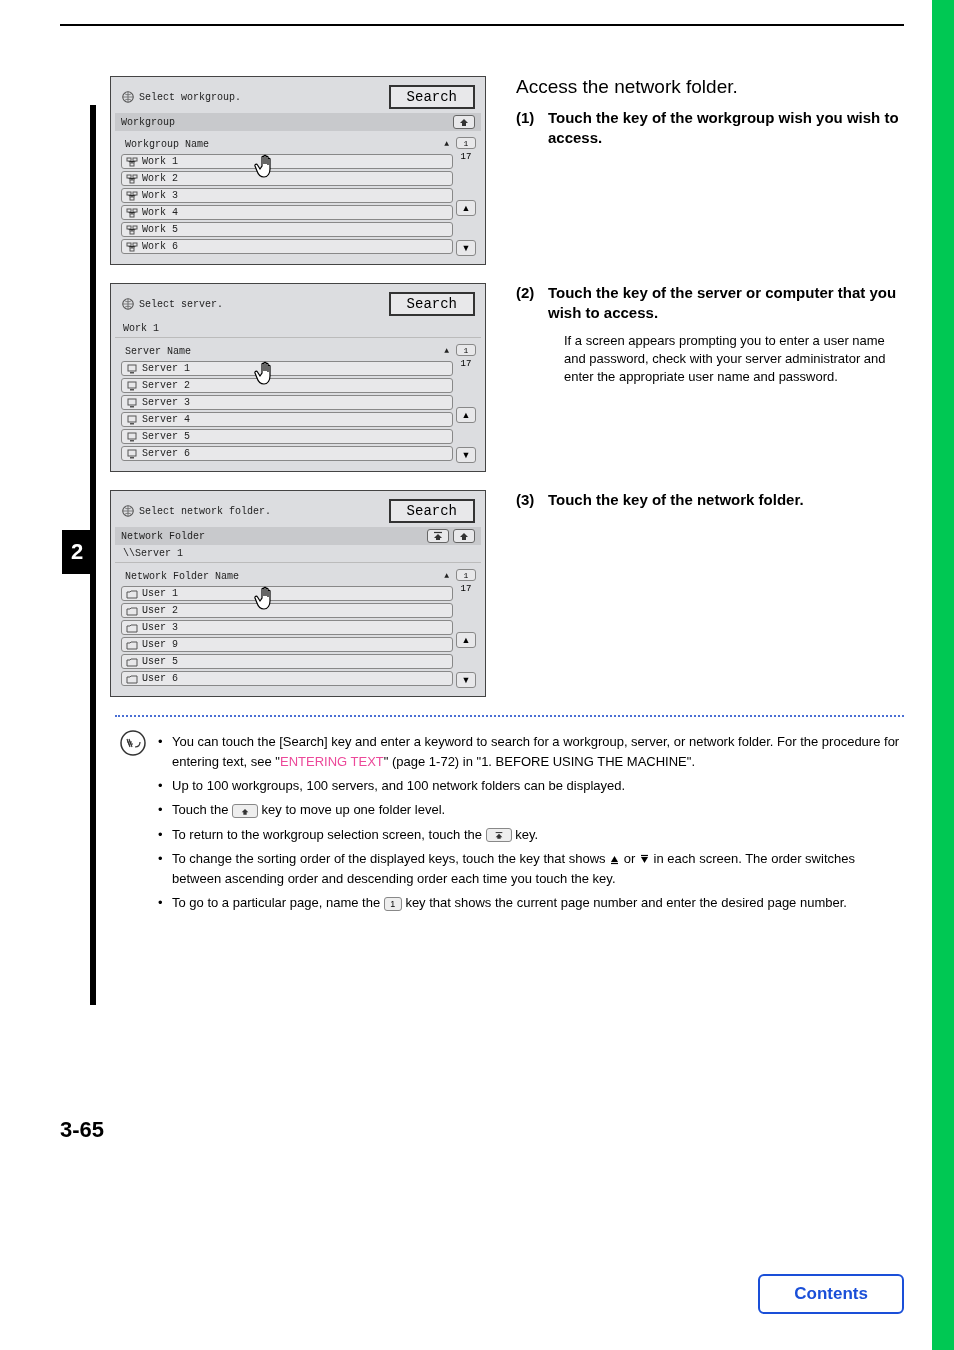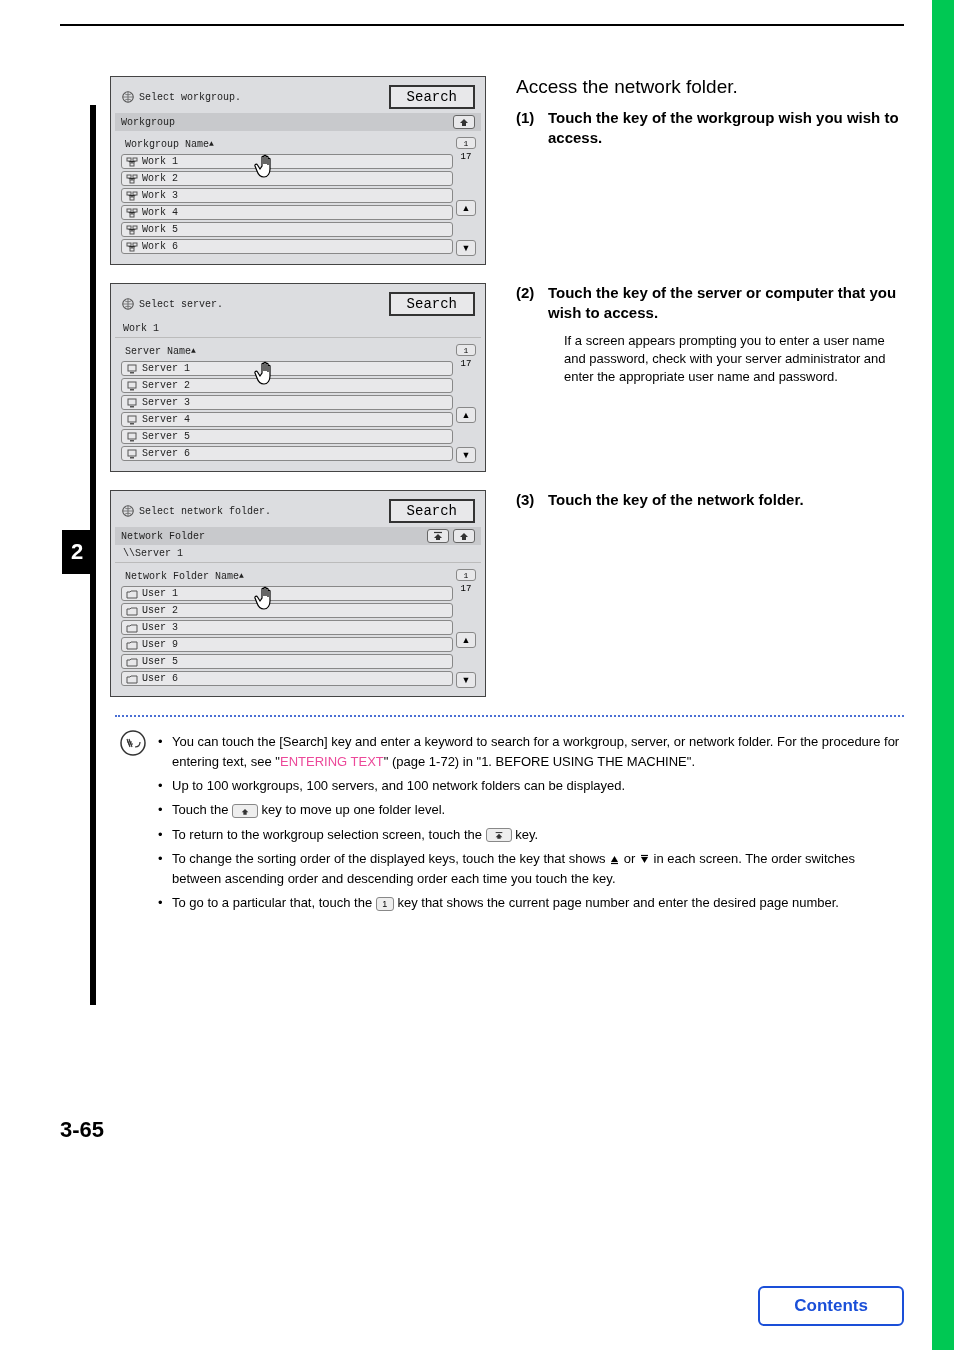--- a/index.html
+++ b/index.html
@@ -18,21 +18,21 @@
     .globe-icon { width: 14px; height: 14px; }
     .ss-title-txt { font-family: 'Courier New', monospace; font-size: 10px; color: #222; }
     .search-btn { border: 2px solid #333; border-radius: 0; padding: 2px 16px; font-family: 'Courier New', monospace; font-size: 14px; background: #e8e8ea; }
     .ss-sub-row { display: flex; align-items: center; justify-content: space-between; padding: 2px 6px; background: #c8c9cc; }
     .ss-sub-txt { font-family: 'Courier New', monospace; font-size: 10px; color: #222; }
     .up-btn { border: 1px solid #666; border-radius: 3px; width: 22px; height: 14px; background: #e8e8ea; display: flex; align-items: center; justify-content: center; }
     .up2-row { display: flex; gap: 4px; }
     .ss-breadcrumb { padding: 3px 8px; font-family: 'Courier New', monospace; font-size: 10px; color: #222; border-bottom: 1px solid #bbb; }
     .list-area { padding: 6px 4px 4px 4px; display: flex; }
     .list-col { flex: 1; }
-    .list-header { display: flex; padding: 2px 6px; font-family: 'Courier New', monospace; font-size: 10px; color: #222; }
+    .list-header { display: flex; justify-content: space-between; padding: 2px 6px; font-family: 'Courier New', monospace; font-size: 10px; color: #222; }
     .sort-tri { font-size: 8px; }
     .list-item { display: flex; align-items: center; gap: 4px; border: 1px solid #888; border-radius: 3px; margin: 2px 2px; padding: 1px 4px; background: #e8e8ea; position: relative; }
     .li-icon { width: 12px; height: 10px; }
     .li-txt { font-family: 'Courier New', monospace; font-size: 10px; color: #222; }
     .side-controls { width: 22px; display: flex; flex-direction: column; align-items: center; gap: 3px; }
     .page-badge { border: 1px solid #888; border-radius: 3px; width: 20px; height: 12px; font-size: 8px; display: flex; align-items: center; justify-content: center; background: #e8e8ea; font-family: 'Courier New', monospace; }
     .page-total { font-size: 9px; font-family: 'Courier New', monospace; }
     .scroll-btn { border: 1px solid #888; border-radius: 3px; width: 20px; height: 16px; display: flex; align-items: center; justify-content: center; background: #e8e8ea; font-size: 9px; }
     .spacer { flex: 1; }
     .text-col { margin-left: 30px; flex: 1; }
@@ -45,21 +45,21 @@
     .notes-wrap { display: flex; margin-left: 10px; margin-top: 8px; }
     .note-icon { width: 26px; height: 26px; flex-shrink: 0; margin-right: 12px; margin-top: -2px; }
     .notes-list { font-size: 13px; line-height: 1.55; flex: 1; }
     .notes-list .bullet { display: flex; margin-bottom: 4px; }
     .notes-list .bmark { width: 14px; flex-shrink: 0; }
     .link { color: #ec4899; }
     .inline-icon { display: inline-block; border: 1px solid #888; border-radius: 3px; width: 26px; height: 14px; vertical-align: middle; background: #eee; text-align: center; font-size: 9px; line-height: 13px; }
     .inline-icon-sm { width: 18px; }
     .inline-bicon { display: inline-block; width: 11px; height: 11px; vertical-align: middle; }
     .page-num { text-align: left; font-size: 22px; font-weight: bold; margin-top: 200px; }
-    .contents-btn { position: absolute; right: 50px; bottom: 24px; border: 2px solid #1a4fd8; border-radius: 6px; padding: 8px 34px; color: #1a4fd8; font-weight: bold; font-size: 17px; background: #fff; }
+    .contents-btn { position: absolute; right: 50px; bottom: 36px; border: 2px solid #1a4fd8; border-radius: 6px; padding: 8px 34px; color: #1a4fd8; font-weight: bold; font-size: 17px; background: #fff; }
   </style>
 </head>
 <body>
 
 <div class="green-tab"></div>
 
 <div class="page">
   <div class="header-underline"></div>
 
   <div class="step-number-tab">2</div>
@@ -388,21 +388,21 @@
             <span><span>To change the sorting order of the displayed keys, touch the key that shows </span><svg class="inline-bicon" viewBox="0 0 11 11">
                 <path d="M5.5 2L9 8H2z" fill="#000"></path>
                 <line x1="2" y1="9.5" x2="9" y2="9.5" stroke="#000" stroke-width="1.2"></line>
               </svg><span> or </span><svg class="inline-bicon" viewBox="0 0 11 11">
                 <line x1="2" y1="1.5" x2="9" y2="1.5" stroke="#000" stroke-width="1.2"></line>
                 <path d="M5.5 9L9 3H2z" fill="#000"></path>
               </svg><span> in each screen. The order switches between ascending order and descending order each time you touch the key.</span></span>
           </div>
         <div class="bullet">
             <span class="bmark">•</span>
-            <span><span>To go to a particular that, touch the </span><span class="inline-icon inline-icon-sm">1</span> <span> key that shows the current page number and enter the desired page number.</span></span>
+            <span><span>To go to a particular page, name the </span><span class="inline-icon inline-icon-sm">1</span> <span> key that shows the current page number and enter the desired page number.</span></span>
           </div>
       </div>
     </div>
 
   </div>
 
   <div class="page-num">3-65</div>
   <div class="contents-btn">Contents</div>
 </div>
 

